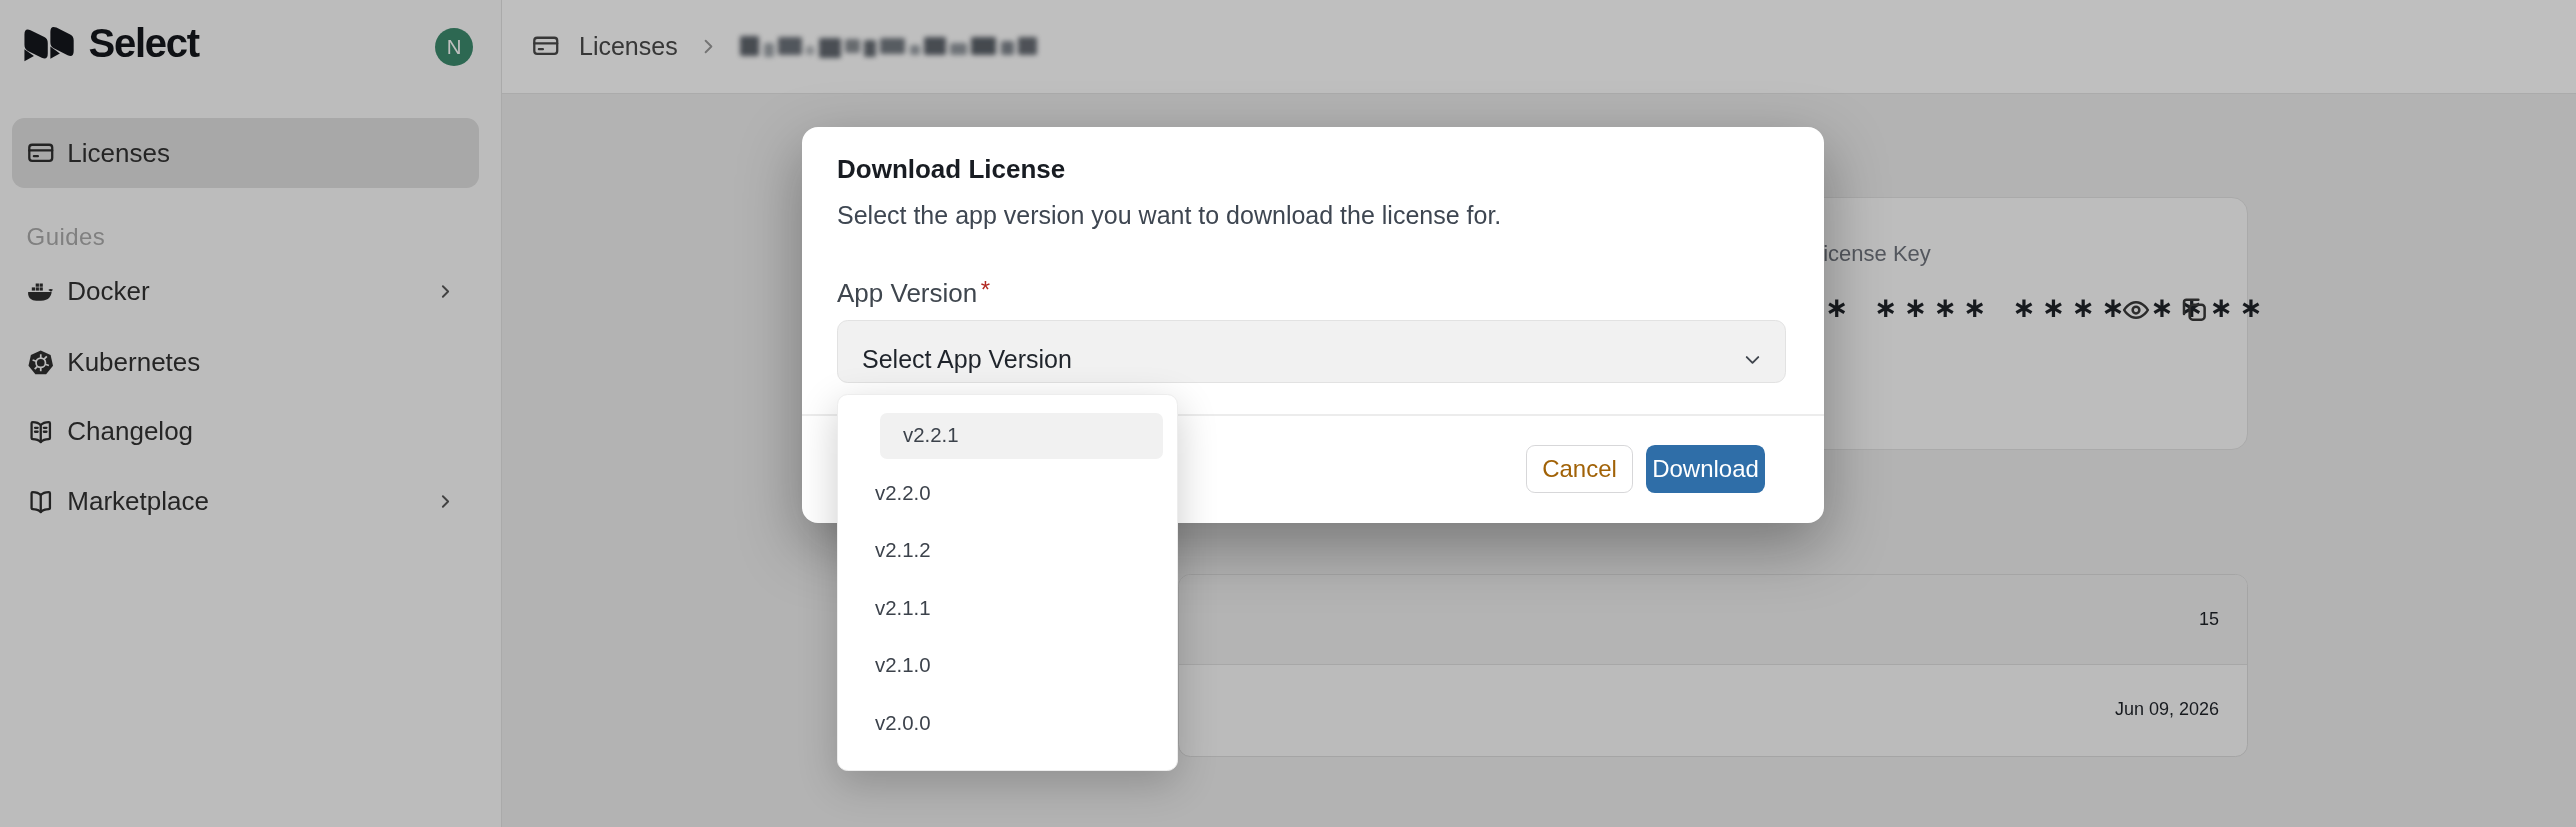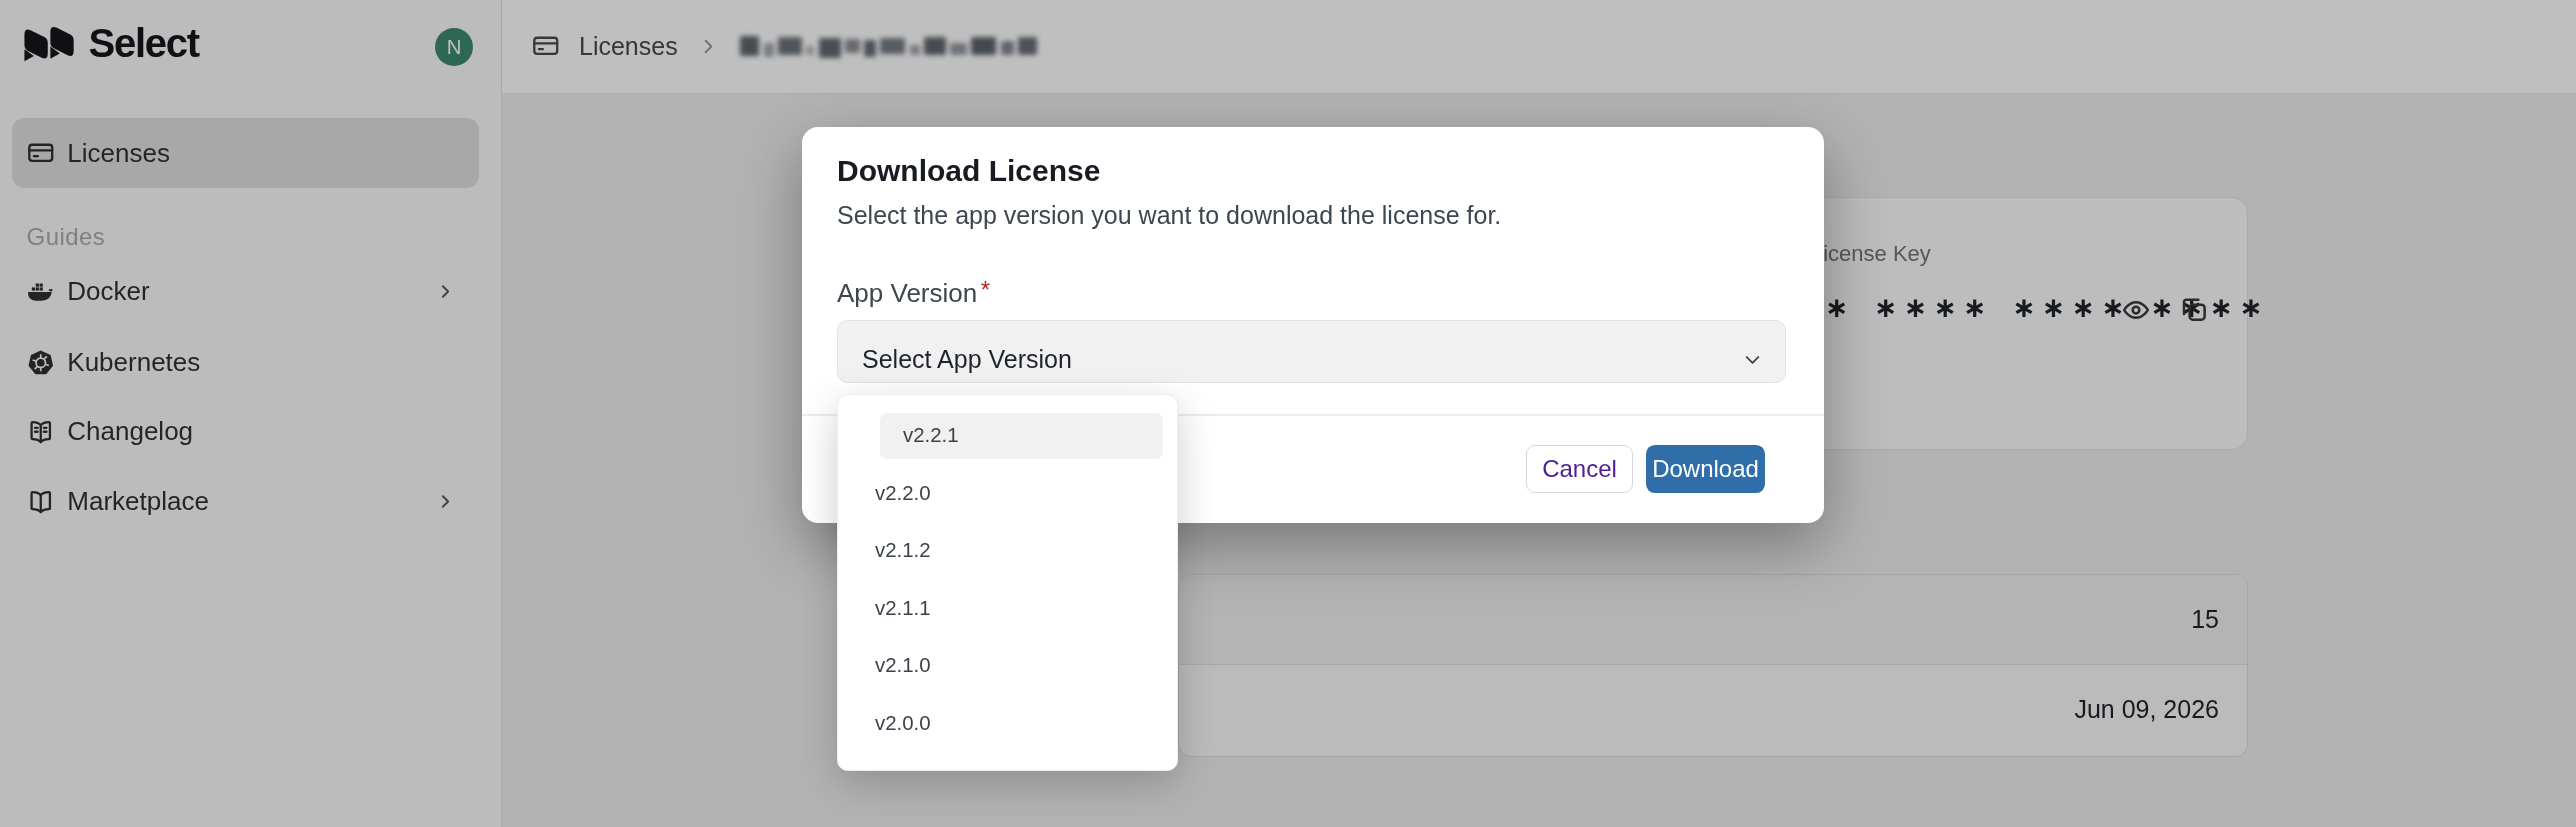--- a/index.html
+++ b/index.html
@@ -33,39 +33,39 @@
   .main{position:absolute;left:503px;top:96px;right:0;bottom:0;z-index:1;}
   .license-card{position:absolute;left:675px;top:101px;width:1070px;height:253px;background:#FCFCFC;
                 border:1.8px solid #E3E3E3;border-radius:16px;box-sizing:border-box;}
   .lk-label{position:absolute;left:632px;top:43px;font-size:22px;color:#70757E;}
   .lk-value{position:absolute;left:557px;top:93px;font-family:"DejaVu Sans",sans-serif;
             font-size:28px;font-weight:700;letter-spacing:6.2px;word-spacing:3.5px;color:#1F2329;white-space:nowrap;}
   .icon-btn{position:absolute;width:30px;height:30px;color:#3A3A3A;cursor:pointer;}
   .details-table{position:absolute;left:675px;top:478px;width:1070px;height:183px;background:#FAFAFA;
                  border:1.8px solid #DCDCDC;border-radius:12.4px;box-sizing:border-box;overflow:hidden;}
   .d-row{width:100%;height:89px;display:flex;align-items:center;justify-content:flex-end;
-         padding-right:28px;box-sizing:border-box;font-size:25px;color:#1F2329;}
+         padding-right:28px;box-sizing:border-box;font-size:18px;color:#1F2329;}
   .d-row.first{background:#F1F1F1;border-bottom:1.8px solid #DFDFDF;height:90px;}
   
   .overlay{position:absolute;inset:0;background:rgba(0,0,0,0.25);z-index:50;}
   .modal{position:absolute;left:802px;top:127px;width:1022px;height:396px;background:#FFFFFF;
          border-radius:16px;z-index:60;box-shadow:0 22px 62px rgba(10,10,10,.35);}
-  .m-title{position:absolute;left:35px;top:26.6px;font-size:30px;font-weight:700;color:#181C22;}
+  .m-title{position:absolute;left:35px;top:26.6px;font-size:26px;font-weight:700;color:#181C22;}
   .m-sub{position:absolute;left:35px;top:74px;font-size:25px;color:#3E4651;}
   .m-label{position:absolute;left:35px;top:151px;font-size:26px;color:#3F464E;font-weight:500;}
   .m-required{font-size:24px;position:relative;top:-4.4px;margin-left:3.5px;}
   .m-select{position:absolute;left:35px;top:193px;width:949px;height:63px;background:#F1F1F1;
             border:1.8px solid #E2E2E2;border-radius:10.6px;box-sizing:border-box;display:flex;
             align-items:center;padding:16px 21px 0 24px;cursor:pointer;}
   .m-select .val{font-size:25px;color:#1F242B;}
   .m-select .chev{margin-left:auto;width:23px;height:23px;color:#3F454D;}
   .m-divider{position:absolute;left:0;right:0;top:287px;height:1.8px;background:#ECECEC;}
   .btn{position:absolute;top:318px;height:48px;border-radius:8.9px;display:flex;align-items:center;
        justify-content:center;font-size:24px;cursor:pointer;box-sizing:border-box;}
-  .btn.cancel{left:724px;width:107px;background:#FFFFFF;border:1.8px solid #D7D7D9;color:#4c1d95;}
+  .btn.cancel{left:724px;width:107px;background:#FFFFFF;border:1.8px solid #D7D7D9;color:#a16207;}
   .btn.download{left:844px;width:119px;color:#FFFFFF;font-weight:500;}
   .dropdown{position:absolute;left:837px;top:394px;width:341px;height:377px;background:#FFFFFF;
             border:0.9px solid #EDEDED;border-radius:10.6px;z-index:70;box-sizing:border-box;
             box-shadow:0 12.4px 40px rgba(0,0,0,.20);padding:17.7px 14px;}
   .opt{height:46px;border-radius:7px;display:flex;align-items:center;padding-left:23px;
        font-size:20.4px;color:#3C424B;margin-bottom:11.5px;cursor:pointer;}
   .opt.hl{background:#F1F1F1;margin-left:28px;}
   svg{display:block;}
 </style>
 </head>

